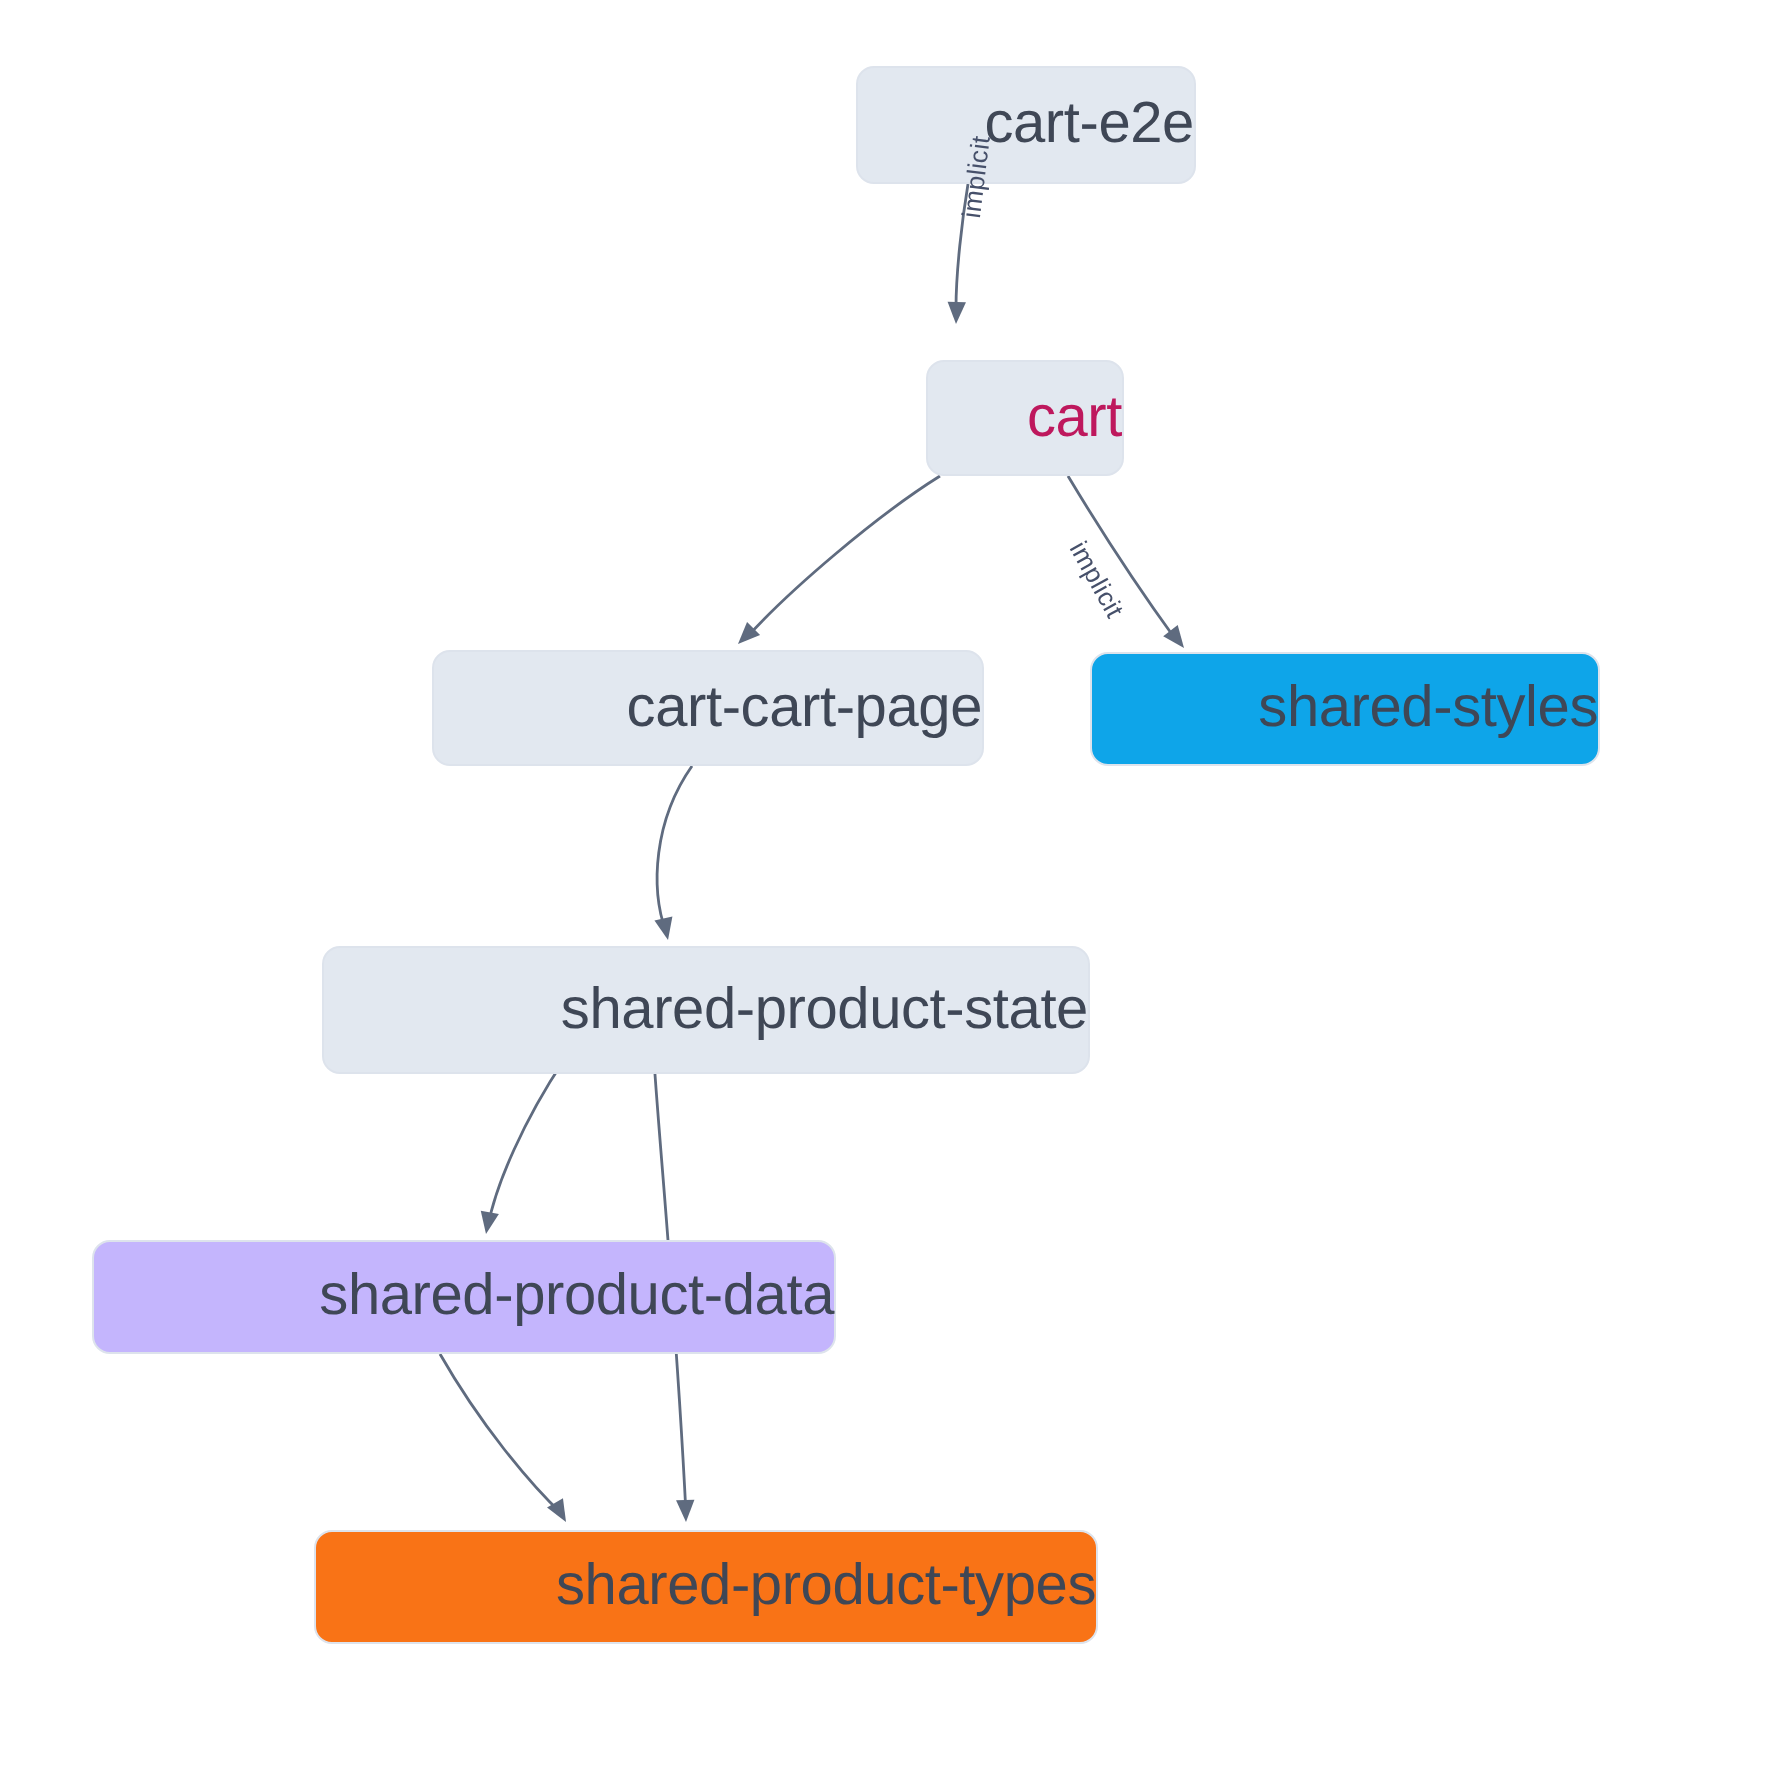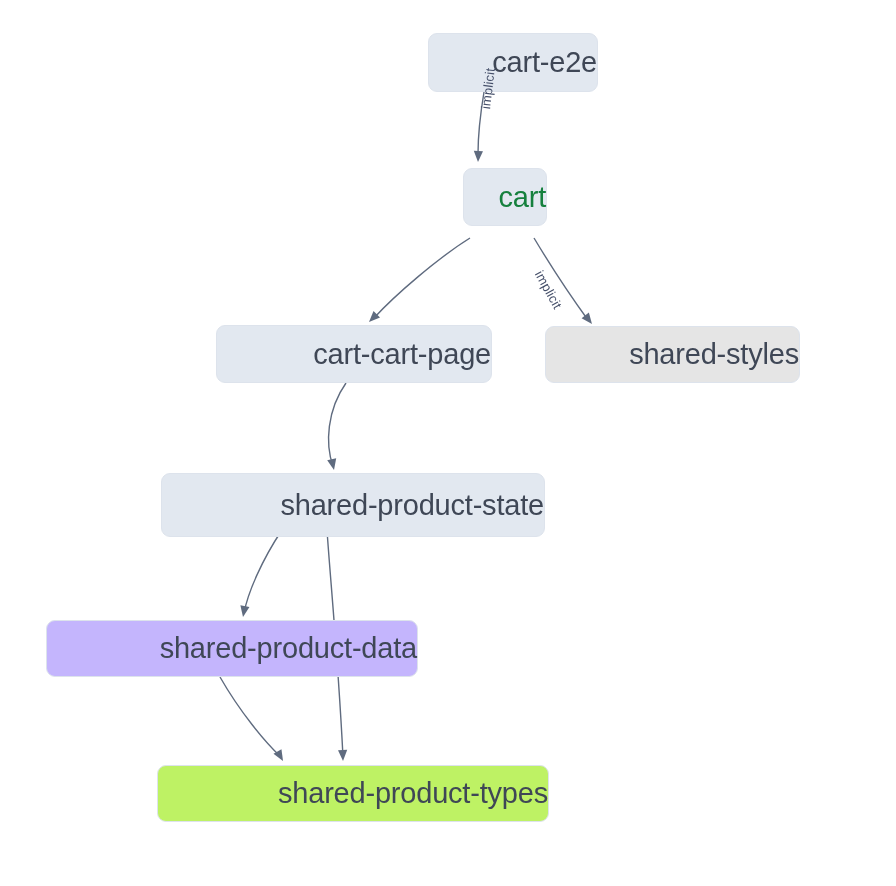--- a/index.html
+++ b/index.html
@@ -87,36 +87,36 @@
       <path d="M 327,530 C 330,576 338,656 343,757" class="edge-path" stroke="#5f6b7f"></path>
       <polygon points="0,0 -11,-4.6 -11,4.6" class="edge-head" fill="#5f6b7f" transform="translate(343,761) rotate(88)"></polygon>
       <path d="M 220,677 C 240,712 265,742 281,757" class="edge-path" stroke="#5f6b7f"></path>
       <polygon points="0,0 -11,-4.6 -11,4.6" class="edge-head" fill="#5f6b7f" transform="translate(283,761) rotate(60)"></polygon>
     </svg>
 
   <div id="node-layer">
       <div class="node" style="left: 428px; top: 33px; width: 170px; height: 59px; background: rgb(226, 232, 240); color: rgb(63, 71, 86);">
         <span class="node-label">cart-e2e</span>
       </div>
-      <div class="node" style="left: 463px; top: 168px; width: 84px; height: 58px; background: rgb(226, 232, 240); color: #15803d;">
+      <div class="node" style="left: 463px; top: 180px; width: 99px; height: 58px; background: rgb(226, 232, 240); color: #be185d;">
         <span class="node-label">cart</span>
       </div>
       <div class="node" style="left: 216px; top: 325px; width: 276px; height: 58px; background: rgb(226, 232, 240); color: rgb(63, 71, 86);">
         <span class="node-label">cart-cart-page</span>
       </div>
-      <div class="node" style="left: 545px; top: 326px; width: 255px; height: 57px; background: #e5e5e5; color: rgb(63, 71, 86);">
+      <div class="node" style="left: 545px; top: 326px; width: 255px; height: 57px; background: #0ea5e9; color: rgb(63, 71, 86);">
         <span class="node-label">shared-styles</span>
       </div>
       <div class="node" style="left: 161px; top: 473px; width: 384px; height: 64px; background: rgb(226, 232, 240); color: rgb(63, 71, 86);">
         <span class="node-label">shared-product-state</span>
       </div>
       <div class="node" style="left: 46px; top: 620px; width: 372px; height: 57px; background: #c4b5fd; color: rgb(63, 71, 86);">
         <span class="node-label">shared-product-data</span>
       </div>
-      <div class="node" style="left: 157px; top: 765px; width: 392px; height: 57px; background: #bef264; color: rgb(63, 71, 86); padding-left: 44px;">
+      <div class="node" style="left: 157px; top: 765px; width: 392px; height: 57px; background: #f97316; color: rgb(63, 71, 86); padding-left: 44px;">
         <span class="node-label">shared-product-types</span>
       </div>
     </div>
   <div id="edge-label-layer">
       <div class="edge-label" style="left: 478px; top: 108px; transform: rotate(-83deg);">implicit</div>
       <div class="edge-label" style="left: 545px; top: 268px; transform: rotate(61deg);">implicit</div>
     </div>
 
 </div>
 

